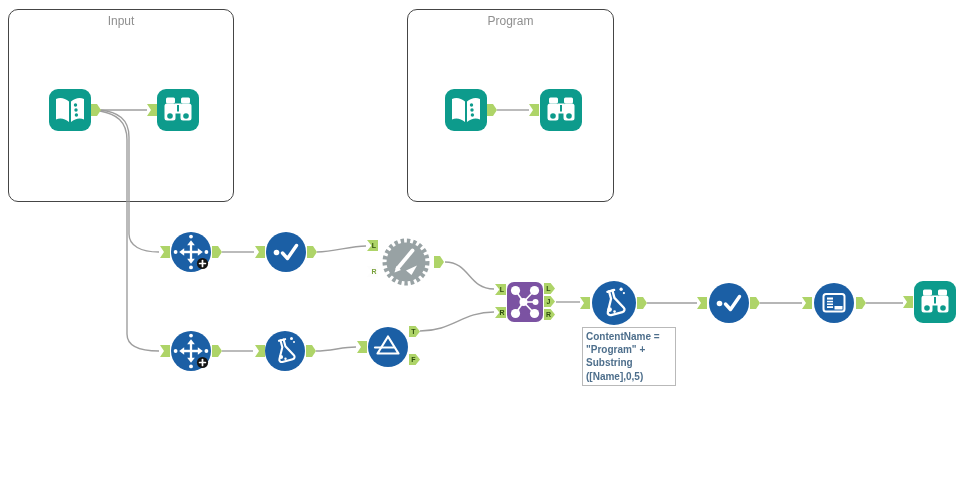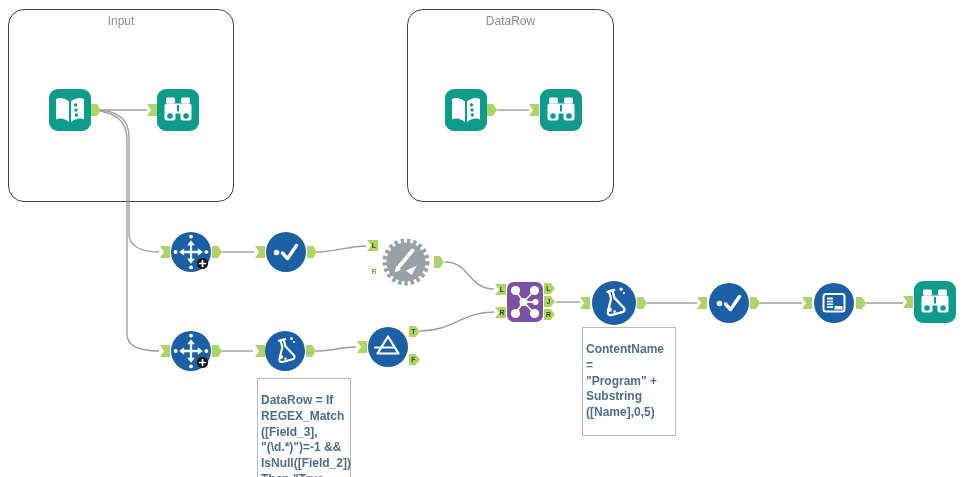--- a/index.html
+++ b/index.html
@@ -1,18 +1,18 @@
 <!DOCTYPE html>
 <html><head>
 <meta charset="utf-8">
 <style>
   html,body{margin:0;padding:0;background:#fff;}
   #canvas{position:relative;width:973px;height:477px;background:#fff;overflow:hidden;
           font-family:"Liberation Sans",sans-serif;}
-  .container-box{position:absolute;border:1px solid #454545;border-radius:16px;background:#fff;z-index:1;}
+  .container-box{position:absolute;border:1px solid #454545;border-radius:10px;background:#fff;z-index:1;}
   .box-title{position:absolute;top:4px;left:0;right:0;text-align:center;
              font-size:12px;color:#8f8f8f;}
   #wires{position:absolute;left:0;top:0;z-index:2;}
   #wires path{fill:none;stroke:#9e9e9e;stroke-width:1.4px;}
   .tool{position:absolute;z-index:3;}
   .round{border-radius:50%;background:#1b5fa5;}
   .teal{background:#0d9b8c;border-radius:9px;}
   .bare{background:transparent;}
   .s40{width:40px;height:40px;}
   .s42{width:42px;height:42px;}
@@ -23,33 +23,33 @@
   .anchor{position:absolute;width:10px;height:12px;background:#aed468;z-index:4;
           display:flex;align-items:center;justify-content:center;
           font-weight:bold;font-size:7px;line-height:1;color:#2e4d0d;}
   .anchor.out{clip-path:polygon(0 0,60% 0,100% 50%,60% 100%,0 100%);}
   .anchor.in{clip-path:polygon(0 0,100% 0,100% 100%,0 100%,40% 50%);}
   .anchor.lettered{width:11px;height:11px;}
   .anchor.in.lettered span{margin-left:3px;}
   .anchor.out.lettered span{margin-right:2px;}
   .anchor.optional{background:#fdfdfd;color:#7aa23c;filter:drop-shadow(0 0 0.8px #9a9a9a);}
   .annotation{position:absolute;background:#fff;border:1px solid #b9b9b9;color:#4e6f8c;
-              font-size:12px;font-weight:bold;line-height:1.32;padding:14px 3px;
+              font-size:10px;font-weight:bold;line-height:1.32;padding:2px 3px;
               white-space:pre-line;z-index:5;}
 </style>
 </head>
 <body>
 
 <div id="canvas">
 
   <div class="container-box" style="left:8px;top:9px;width:224px;height:191px">
     <span class="box-title">Input</span>
   </div>
   <div class="container-box" style="left:407px;top:9px;width:205px;height:191px">
-    <span class="box-title">DataRow</span>
+    <span class="box-title">Program</span>
   </div>
 
   <svg id="wires" width="973" height="477">
     <path d="M101,110 H147"></path>
     <path d="M497,110 H529"></path>
     <path d="M100,110 C118,112 129,119 129,137 V234 C129,246 141,252 159,252"></path>
     <path d="M100,111 C116,114 127,121 127,140 V334 C127,346 139,351 159,351"></path>
     <path d="M222,252 H254"></path>
     <path d="M317,252 C335,252 349,246 366,246"></path>
     <path d="M445,262 C470,262 468,289 494,289"></path>
@@ -307,24 +307,18 @@
   <div class="anchor out lettered" style="left:544px;top:283px">
     <span>L</span>
     </div>
   <div class="anchor out lettered" style="left:544px;top:296px">
     <span>J</span>
     </div>
   <div class="anchor out lettered" style="left:544px;top:309px">
     <span>R</span>
     </div>
 
-  <div class="annotation" style="left:257px;top:378px;width:86px">DataRow = If
-REGEX_Match
-([Field_3],
-"(\d.*)")=-1 &amp;&amp;
-IsNull([Field_2])
-Then "True...</div>
   <div class="annotation" style="left:582px;top:327px;width:86px">ContentName =
 "Program" +
 Substring
 ([Name],0,5)</div>
 
 </div>
 
 </body></html>

